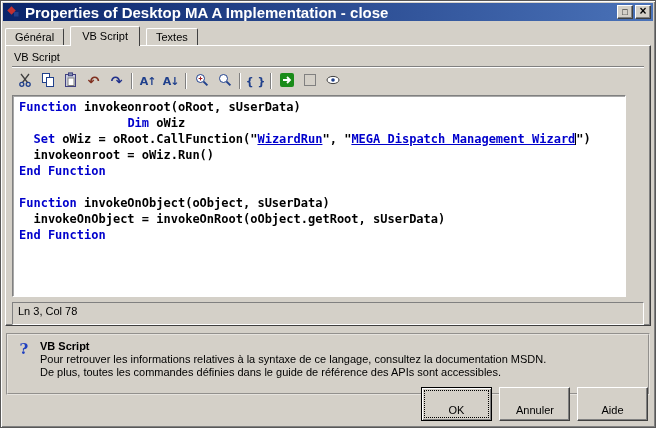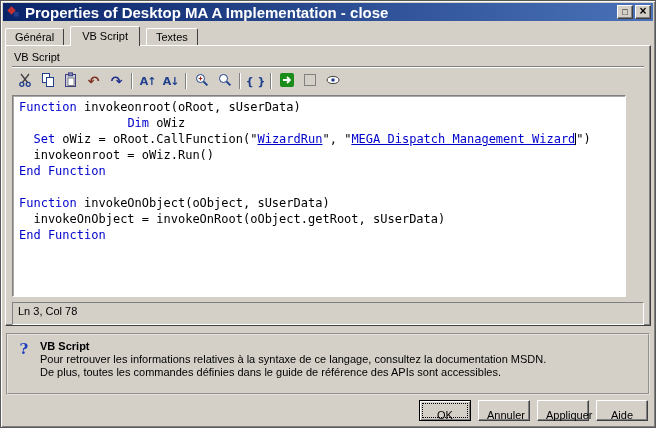--- a/index.html
+++ b/index.html
@@ -66,21 +66,21 @@
   .glyph.afont { color:#20408c; font-size:11px; letter-spacing:-1px; }
   .glyph.braces { color:#20408c; font-size:11px; }
   
   .editor {
     margin:2px 24px 0 6px; height:202px; box-sizing:border-box; overflow:hidden;
     background:var(--editor-bg,#ffffff);
     border:1px solid; border-color:#808080 #ffffff #ffffff #808080;
     box-shadow: inset 1px 1px 0 #a8a8a8;
     padding:3px 2px 2px 6px;
     font-family:"DejaVu Sans Mono","Liberation Mono",monospace;
-    font-size:12px; font-weight:normal; cursor:text;
+    font-size:12px; font-weight:bold; cursor:text;
   }
   .code-line { white-space:pre; height:16px; line-height:16px; }
   .tok-txt { color:#000000; }
   .tok-kw  { color:var(--kw,#0000cc); }
   .tok-str { color:var(--str,#0000cc); text-decoration:underline; }
   .caret { display:inline-block; width:1px; height:12px; background:#000; position:relative; top:2px; }
   
   .statusbar {
     margin:5px 6px 0 6px; height:23px; box-sizing:border-box; background:var(--dialog-bg,#d4d0c8);
     border:1px solid; border-color:#808080 #ffffff #ffffff #808080;
@@ -94,21 +94,21 @@
   }
   .help-icon {
     width:16px; text-align:center; color:#2040c0; font-weight:bold; font-size:15px;
     font-family:"DejaVu Serif","Liberation Serif",serif;
   }
   .help-title { font-weight:bold; margin-bottom:1px; line-height:12px; }
   .help-line { line-height:13px; }
   
   .button-row { position:absolute; right:7px; bottom:6px; display:flex; gap:7px; }
   .btn {
-    width:52px; height:21px; padding:8px; background:var(--dialog-bg,#d4d0c8);
+    width:71px; height:21px; padding:16px; background:var(--dialog-bg,#d4d0c8);
     border:1px solid; border-color:#ffffff #404040 #404040 #ffffff;
     box-shadow: inset -1px -1px 0 #808080;
     font-family:inherit; font-size:11px; cursor:default;
   }
   .btn.default {
     border:1px solid #000000;
     box-shadow: inset 1px 1px 0 #ffffff, inset -1px -1px 0 #808080;
     outline:1px dotted #000; outline-offset:-4px;
   }
 </style>
@@ -255,17 +255,16 @@
     <div>
       <div class="help-title">VB Script</div>
       <div class="help-line">Pour retrouver les informations relatives à la syntaxe de ce langage, consultez la documentation MSDN.</div>
       <div class="help-line">De plus, toutes les commandes définies dans le guide de référence des APIs sont accessibles.</div>
     </div>
   </div>
 
   <div class="button-row">
     <button class="btn default">OK</button>
     <button class="btn">Annuler</button>
-    <button class="btn">Appliquer</button>
     <button class="btn">Aide</button>
   </div>
 
 </div>
 
 </body></html>

